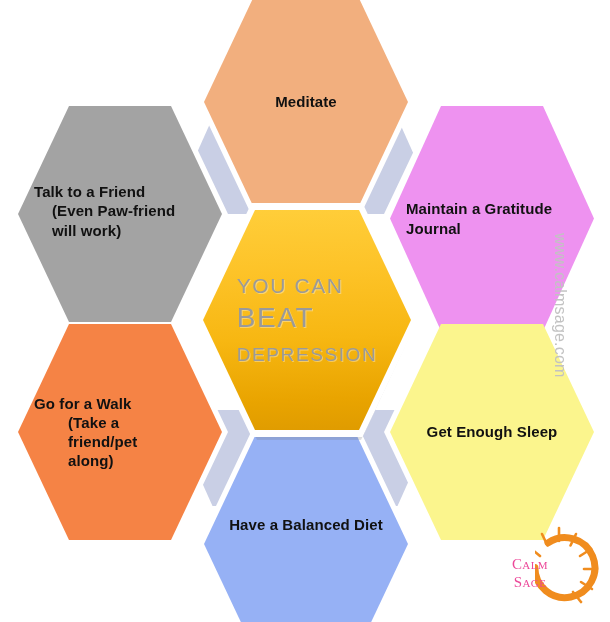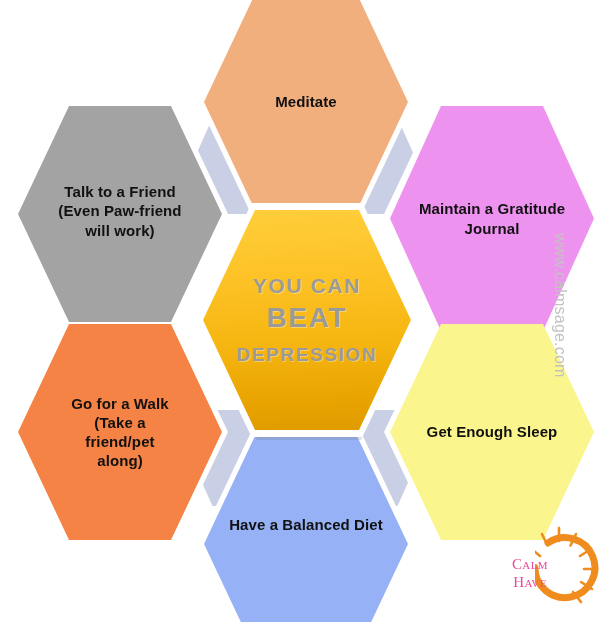--- a/index.html
+++ b/index.html
@@ -11,21 +11,21 @@
 
   
   .hex{
     position:absolute;
     display:flex;align-items:center;justify-content:center;
     clip-path:polygon(25% 0%,75% 0%,100% 50%,75% 100%,25% 100%,0% 50%);
     -webkit-clip-path:polygon(25% 0%,75% 0%,100% 50%,75% 100%,25% 100%,0% 50%);
     box-sizing:border-box;
   }
   .hex .label{
-    text-align:center;color:#111111;font-weight:bold;
+    text-align:left;color:#111111;font-weight:bold;
     line-height:1.28;padding:0 16px;
     font-size:15px;letter-spacing:.1px;
   }
   .hex .label .l1{display:block;}
   .hex .label .l2{display:block;}
 
   
   .conn{
     position:absolute;background:#c9cfe5;
     clip-path:polygon(25% 0%,75% 0%,100% 50%,75% 100%,25% 100%,0% 50%);
@@ -48,22 +48,22 @@
     filter:blur(7px);z-index:4;
     clip-path:polygon(25% 0%,75% 0%,100% 50%,75% 100%,25% 100%,0% 50%);
     -webkit-clip-path:polygon(25% 0%,75% 0%,100% 50%,75% 100%,25% 100%,0% 50%);
   }
   #center-halo{z-index:5;}
   #center-hex{
     z-index:6;
     background:linear-gradient(178deg,#FFCE3A 0%,#FDC328 28%,#F7B712 58%,#E9A400 85%,#DF9B00 100%);
   }
   #center-hex .ctext{
-    text-align:center;color:#9a9a9a;
-    font-weight:bold;letter-spacing:1.6px;line-height:1.30;
+    color:#9a9a9a;
+    font-weight:normal;letter-spacing:1.6px;line-height:1.30;
     text-shadow:1px 1px 0 rgba(255,255,255,.35);
     font-size:20px;padding:0 8px;
   }
   #center-hex .ctext .c1{display:block;font-size:21px;}
   #center-hex .ctext .c2{display:block;font-size:28px;}
   #center-hex .ctext .c3{display:block;font-size:19px;margin-top:7px;}
 
   
   #watermark{
     position:absolute;left:569px;top:233px;
@@ -163,17 +163,17 @@
         <line x1="35.5" y1="20.5" x2="41" y2="9"></line>
         <line x1="45" y1="31" x2="56" y2="24"></line>
         <line x1="49" y1="44" x2="62" y2="44"></line>
         <line x1="46" y1="57" x2="57" y2="64"></line>
         <line x1="38" y1="67" x2="46" y2="77"></line>
         <line x1="5" y1="31" x2="-1" y2="26"></line>
       </g>
     </svg>
     <div class="logo-text">
       <span>Calm</span>
-      <span>Have</span>
+      <span>Sage</span>
     </div>
   </div>
 
 </div>
 
 </body></html>

